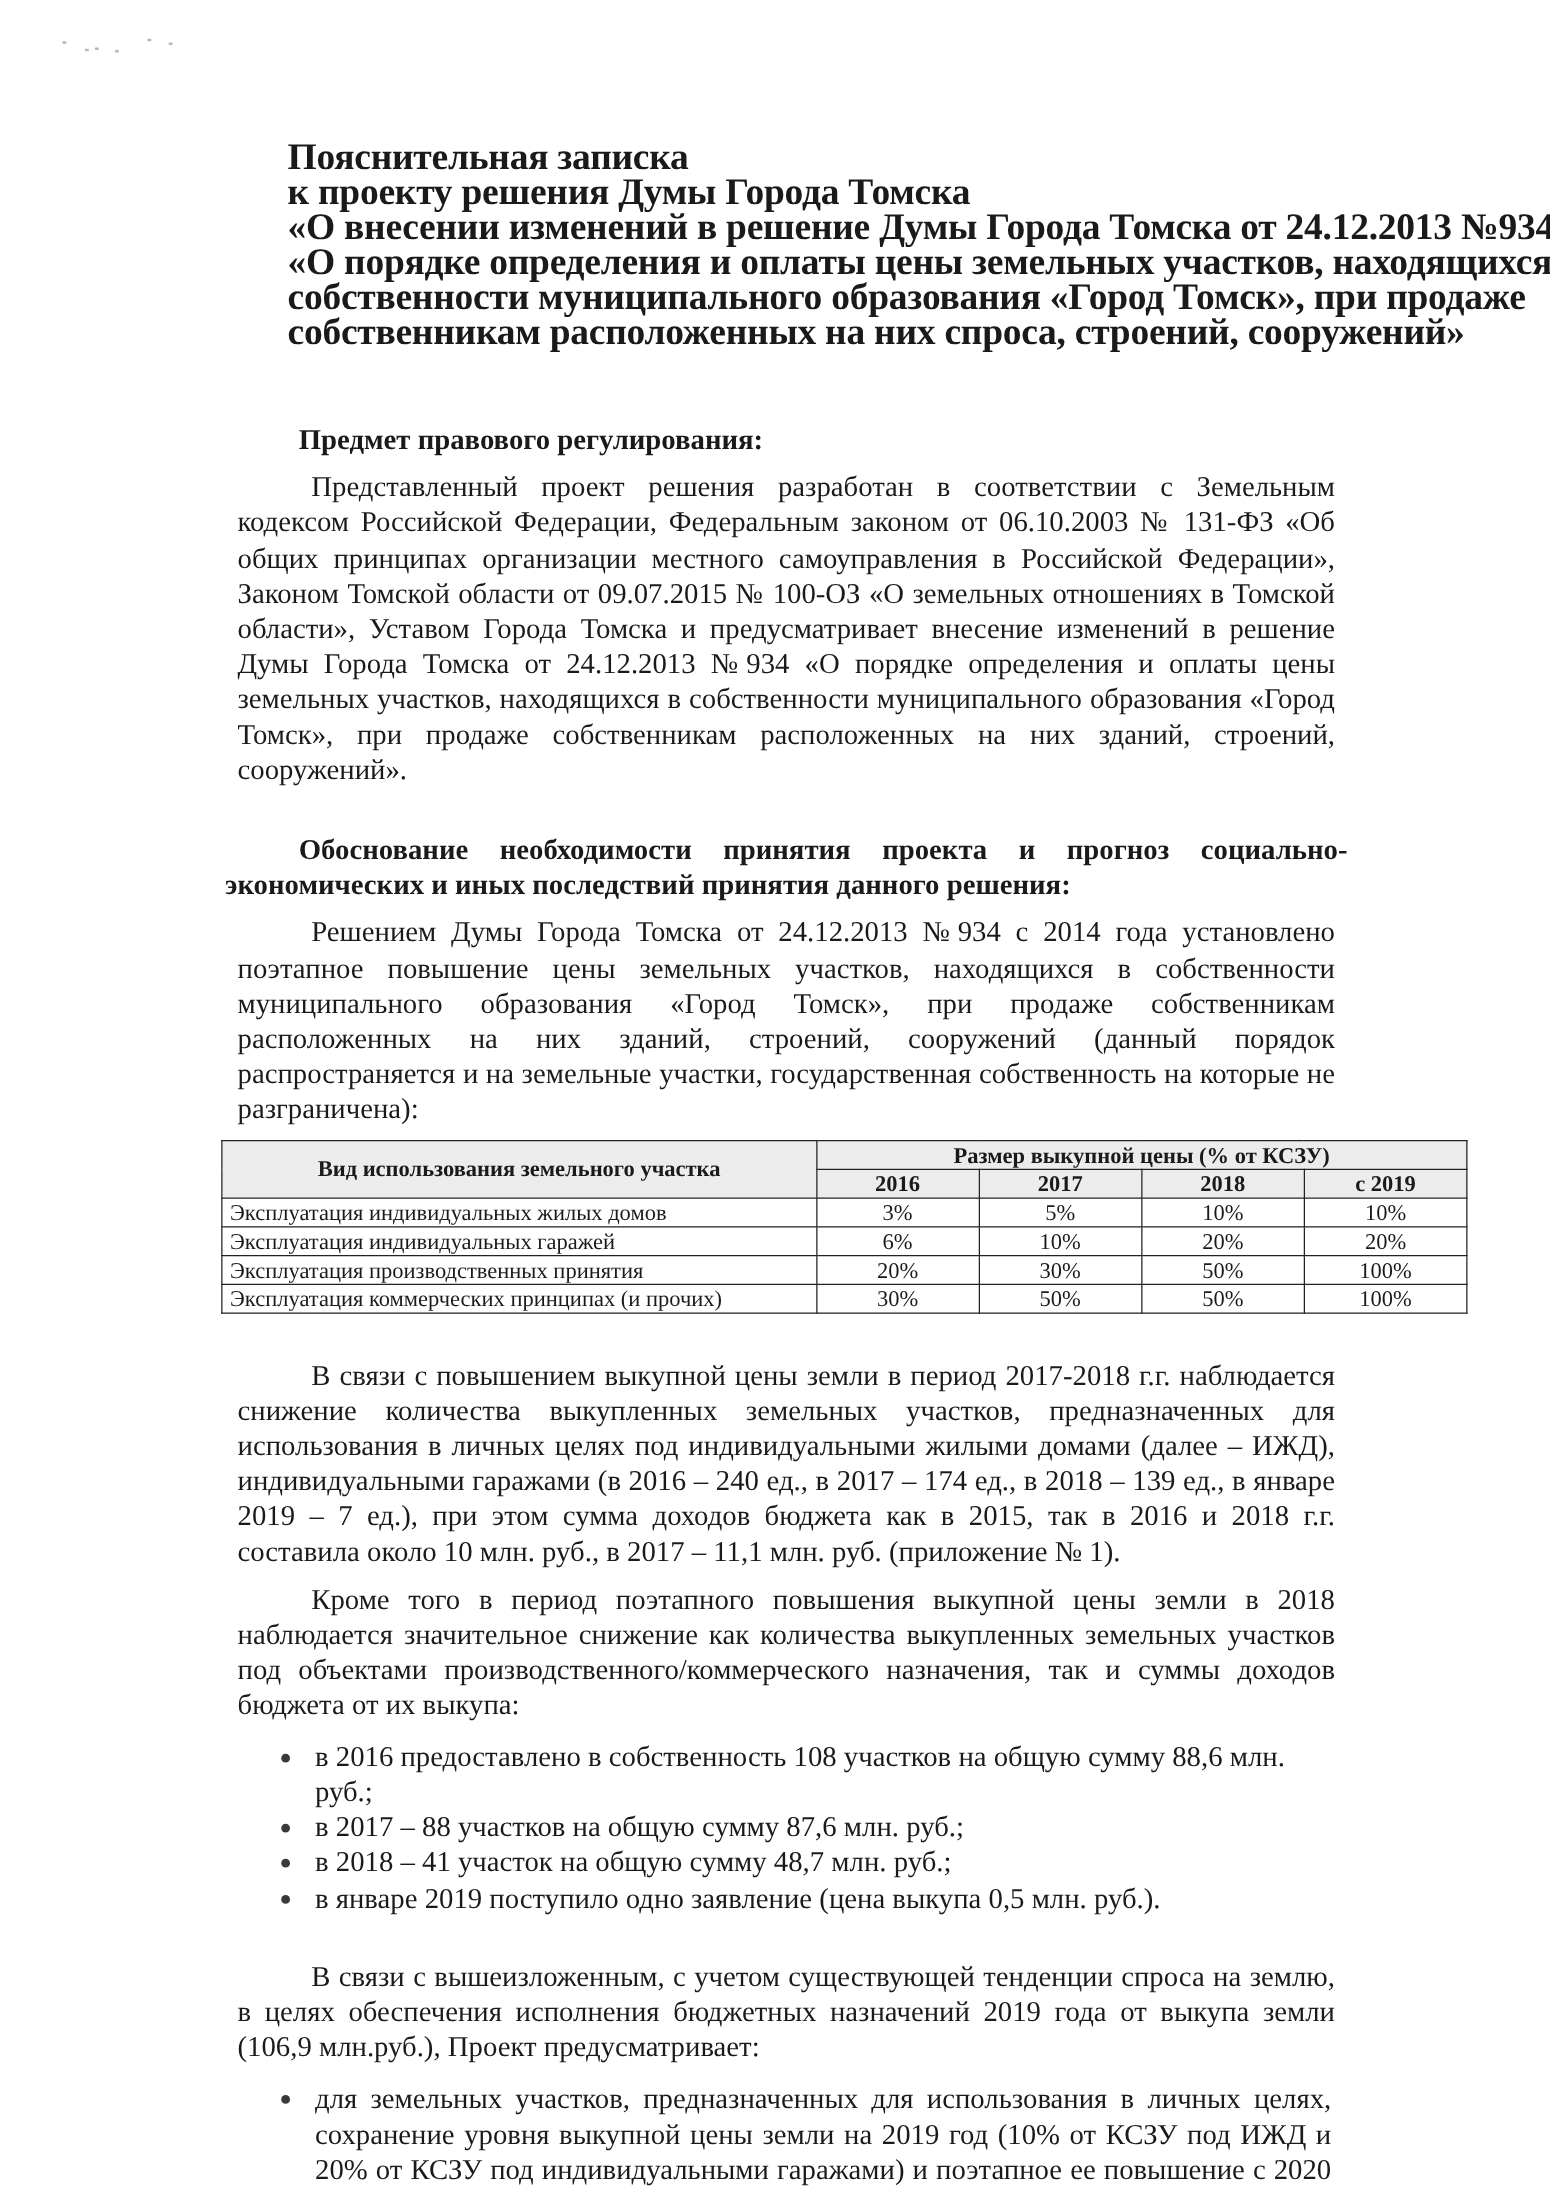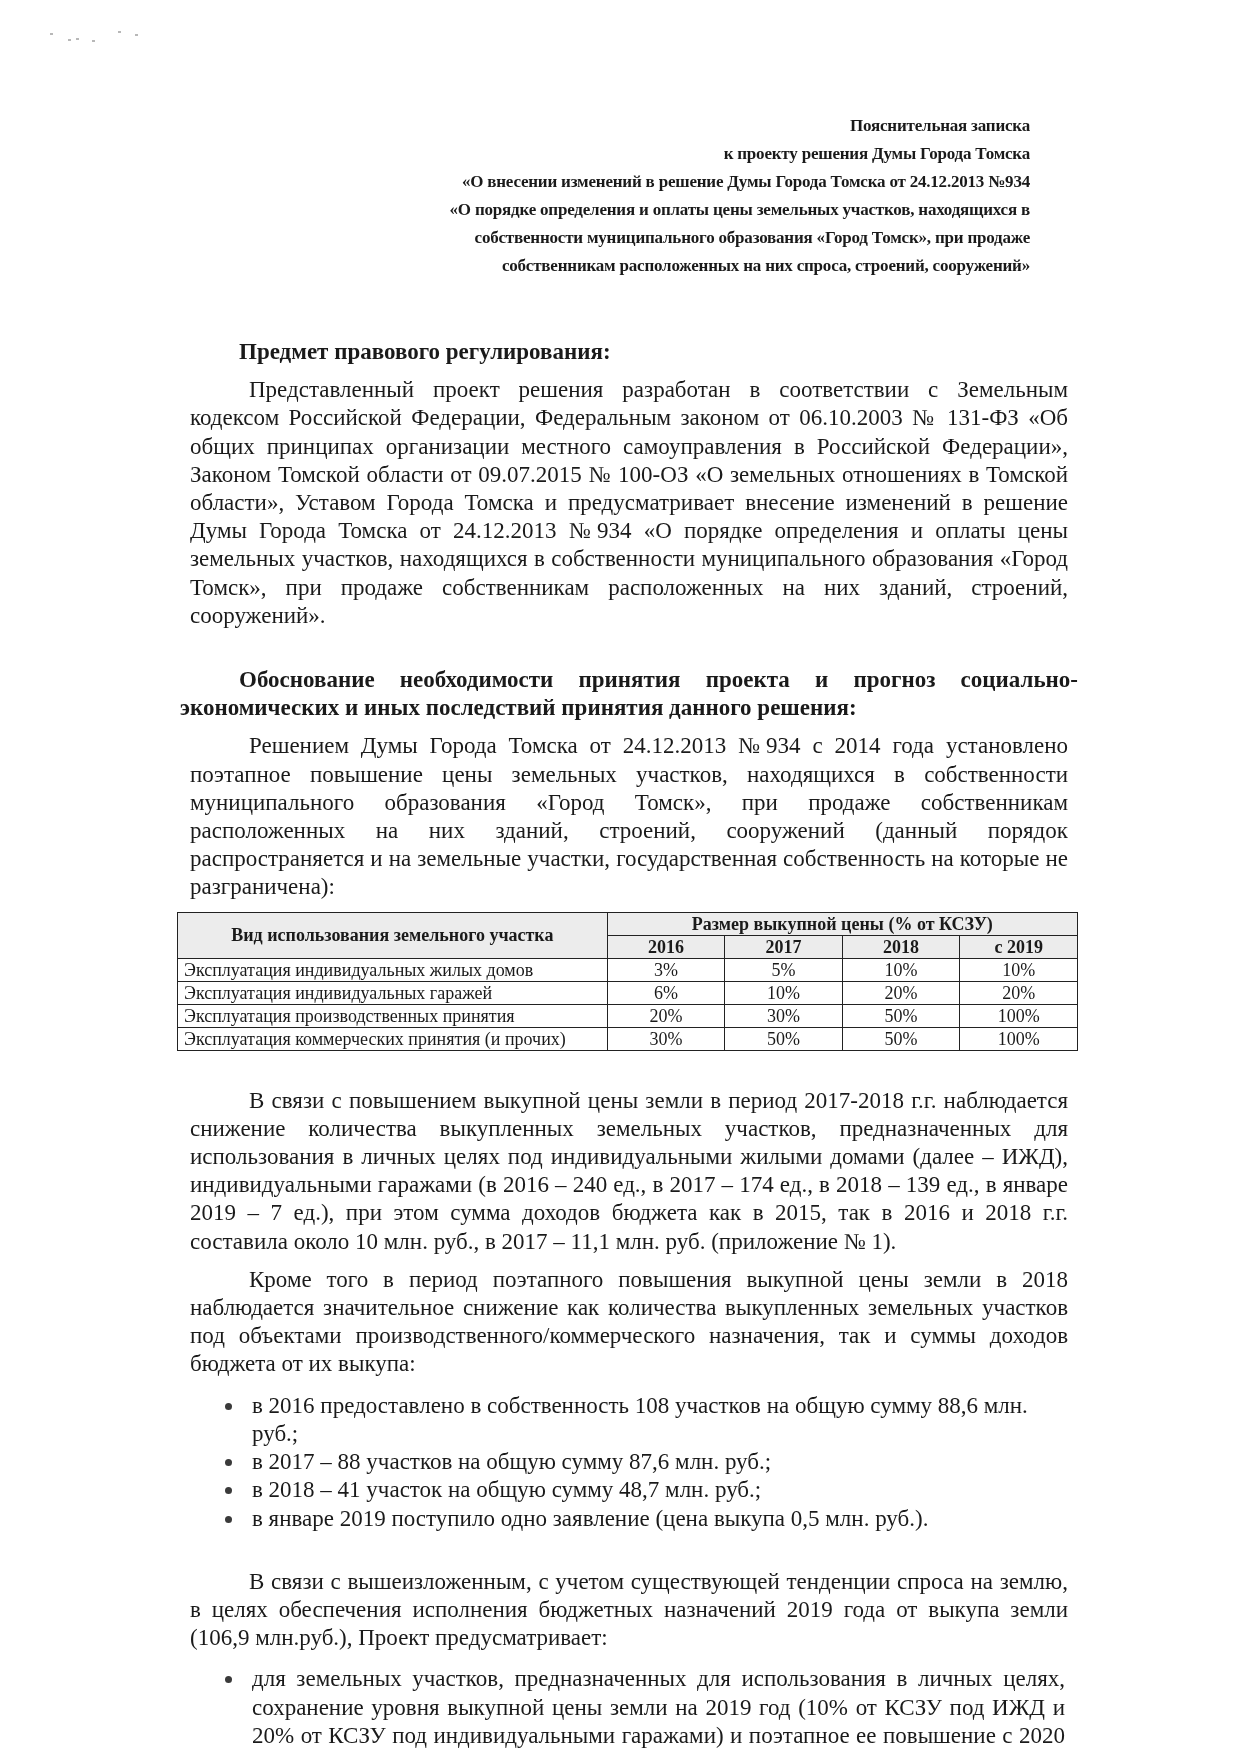--- a/index.html
+++ b/index.html
@@ -1,33 +1,33 @@
 <!DOCTYPE html>
 <html><head>
 <meta charset="utf-8">
 <style>
   html, body { margin: 0; padding: 0; background: #ffffff; }
   body { width: 1240px; height: 1753px; position: relative; overflow: hidden;
          font-family: "Liberation Serif", "DejaVu Serif", serif; color: #1a1a1a; }
   .scan-noise { position: absolute; left: 40px; top: 25px; width: 110px; height: 20px; }
   .scan-noise span { position: absolute; width: 3px; height: 2px; background: #b8b8b8; }
 
-  .title-block { position: absolute; left: 230px; top: 112px; width: 800px; text-align: right;
-                 font-weight: bold; font-size: 17px; line-height: 28px; letter-spacing: -0.2px; }
+  .title-block { position: absolute; left: 230px; top: 112px; width: 800px; text-align: left;
+                 font-weight: bold; font-size: 30px; line-height: 28px; letter-spacing: -0.2px; }
   .title-block div { white-space: nowrap; }
 
   .content { position: absolute; left: 180px; top: 338px; width: 898px;
              font-size: 23px; line-height: 28.2px; }
   .h { font-weight: bold; padding-left: 59px; }
   .p { text-align: justify; text-indent: 59px; margin: 10px; }
   .p.last-left { text-align-last: left; }
   .gap1 { height: 26px; }
   .h2 { font-weight: bold; text-align: justify; text-indent: 59px; margin: 0; }
 
-  table.prices { border-collapse: collapse; width: 901px; margin-left: -3px; margin-top: 0;
+  table.prices { border-collapse: collapse; width: 997px; margin-left: -3px; margin-top: 0;
                  font-size: 18px; line-height: 22px; }
   table.prices th, table.prices td { border: 1.6px solid #222; padding: 0 6px; }
   table.prices th { background: #ececec; font-weight: bold; height: 22px; }
   table.prices th.col-main { width: 400px; text-align: center; }
   table.prices td.name { text-align: left; }
   table.prices td.val { text-align: center; width: 100px; }
   table.prices tr.row td { height: 22px; }
 
   ul.bullets { list-style: none; margin: 13px; padding: 0; }
   ul.bullets li { position: relative; padding-left: 59px; margin-left: 0; }
@@ -94,21 +94,21 @@
         <td class="val">20%</td>
       </tr>
       <tr class="row">
         <td class="name">Эксплуатация производственных принятия</td>
         <td class="val">20%</td>
         <td class="val">30%</td>
         <td class="val">50%</td>
         <td class="val">100%</td>
       </tr>
       <tr class="row">
-        <td class="name">Эксплуатация коммерческих принятия (и прочих)</td>
+        <td class="name">Эксплуатация коммерческих принципах (и прочих)</td>
         <td class="val">30%</td>
         <td class="val">50%</td>
         <td class="val">50%</td>
         <td class="val">100%</td>
       </tr>
     </tbody>
   </table>
 
   <div class="gap1"></div>
   <p class="p last-left">В связи с повышением выкупной цены земли в период 2017-2018 г.г. наблюдается снижение количества выкупленных земельных участков, предназначенных для использования в личных целях под индивидуальными жилыми домами (далее – ИЖД), индивидуальными гаражами (в 2016 – 240 ед., в 2017 – 174 ед., в 2018 – 139 ед., в январе 2019 – 7 ед.), при этом сумма доходов бюджета как в 2015, так в 2016 и 2018 г.г. составила около 10 млн. руб., в 2017 – 11,1 млн. руб. (приложение № 1).</p>

